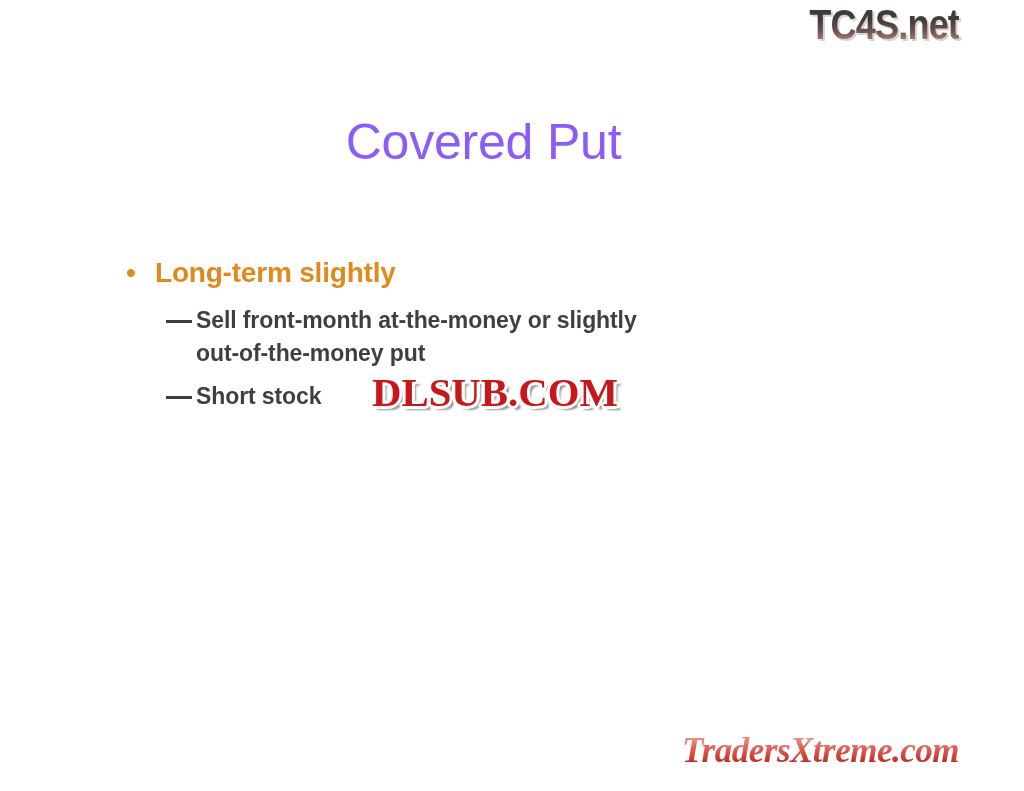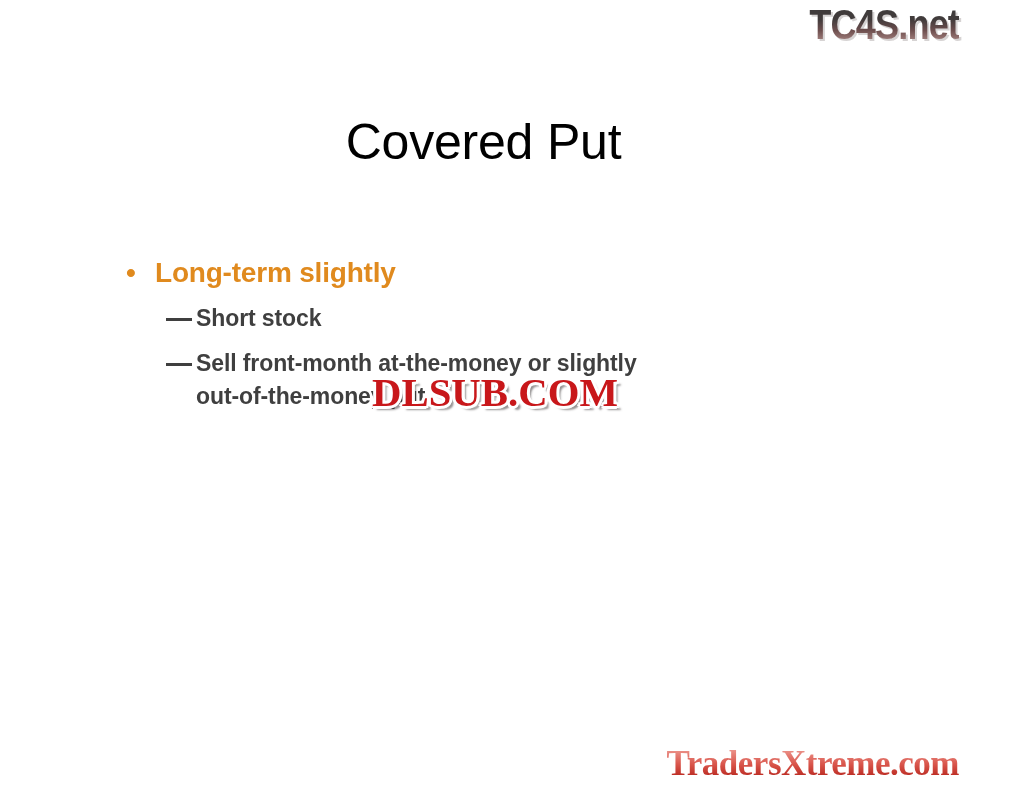--- a/index.html
+++ b/index.html
@@ -58,21 +58,21 @@
   
   .slide-title {
     position: absolute;
     left: 0;
     right: 0;
     top: 113px;
     text-align: center;
     font-family: "Liberation Sans", sans-serif;
     font-size: 50px;
     font-weight: normal;
-    color: #000000;
+    color: #8b5cf6;
     letter-spacing: -0.2px;
     line-height: 58px;
   }
 
   
   .body-block {
     position: absolute;
     left: 122px;
     top: 254px;
     width: 700px;
@@ -142,27 +142,28 @@
        2px 0 0 #ffffff, -2px 0 0 #ffffff, 0 2px 0 #ffffff, 0 -2px 0 #ffffff,
        2px 2px 0 #ffffff, -2px 2px 0 #ffffff, 2px -2px 0 #ffffff, -2px -2px 0 #ffffff,
        3px 0 0 #ffffff, -3px 0 0 #ffffff, 0 3px 0 #ffffff, 0 -3px 0 #ffffff,
        4px 4px 2px rgba(60,55,55,0.55);
   }
 
   
   .brand-bottom {
     position: absolute;
     right: 8px;
-    bottom: 7px;
+    bottom: 20px;
     font-family: "Liberation Serif", serif;
     font-weight: bold;
     font-size: 35px;
     line-height: 40px;
     letter-spacing: -0.5px;
     white-space: nowrap;
+    font-style: italic;
   }
   .brand-bottom .fill {
     background: linear-gradient(to bottom, #f2a8a0 0%, #e8877e 22%, #d9554b 52%, #c03229 78%, #a82018 100%);
     -webkit-background-clip: text;
     background-clip: text;
     color: transparent;
     -webkit-text-fill-color: transparent;
   }
   .brand-bottom .outline {
     position: absolute;
@@ -188,30 +189,30 @@
 
   <div class="slide-title">Covered Put</div>
 
   <div class="body-block">
 
     <div class="bullet-l1">
       <span class="dot">•</span>
       <span>Long-term slightly</span>
     </div>
 
+    <div class="bullet-l2 second">
+      <span class="dash"></span>
+      <span>Sell front-month at-the-money or slightly out-of-the-money put</span>
+    </div>
+
     <div class="bullet-l2">
       <span class="dash"></span>
       <span>Short stock</span>
     </div>
 
-    <div class="bullet-l2 second">
-      <span class="dash"></span>
-      <span>Sell front-month at-the-money or slightly out-of-the-money put</span>
-    </div>
-
   </div>
 
   <div class="watermark">DLSUB.COM</div>
 
   <div class="brand-bottom">
     <span class="outline">TradersXtreme.com</span>
     <span class="fill">TradersXtreme.com</span>
   </div>
 
 </div>

